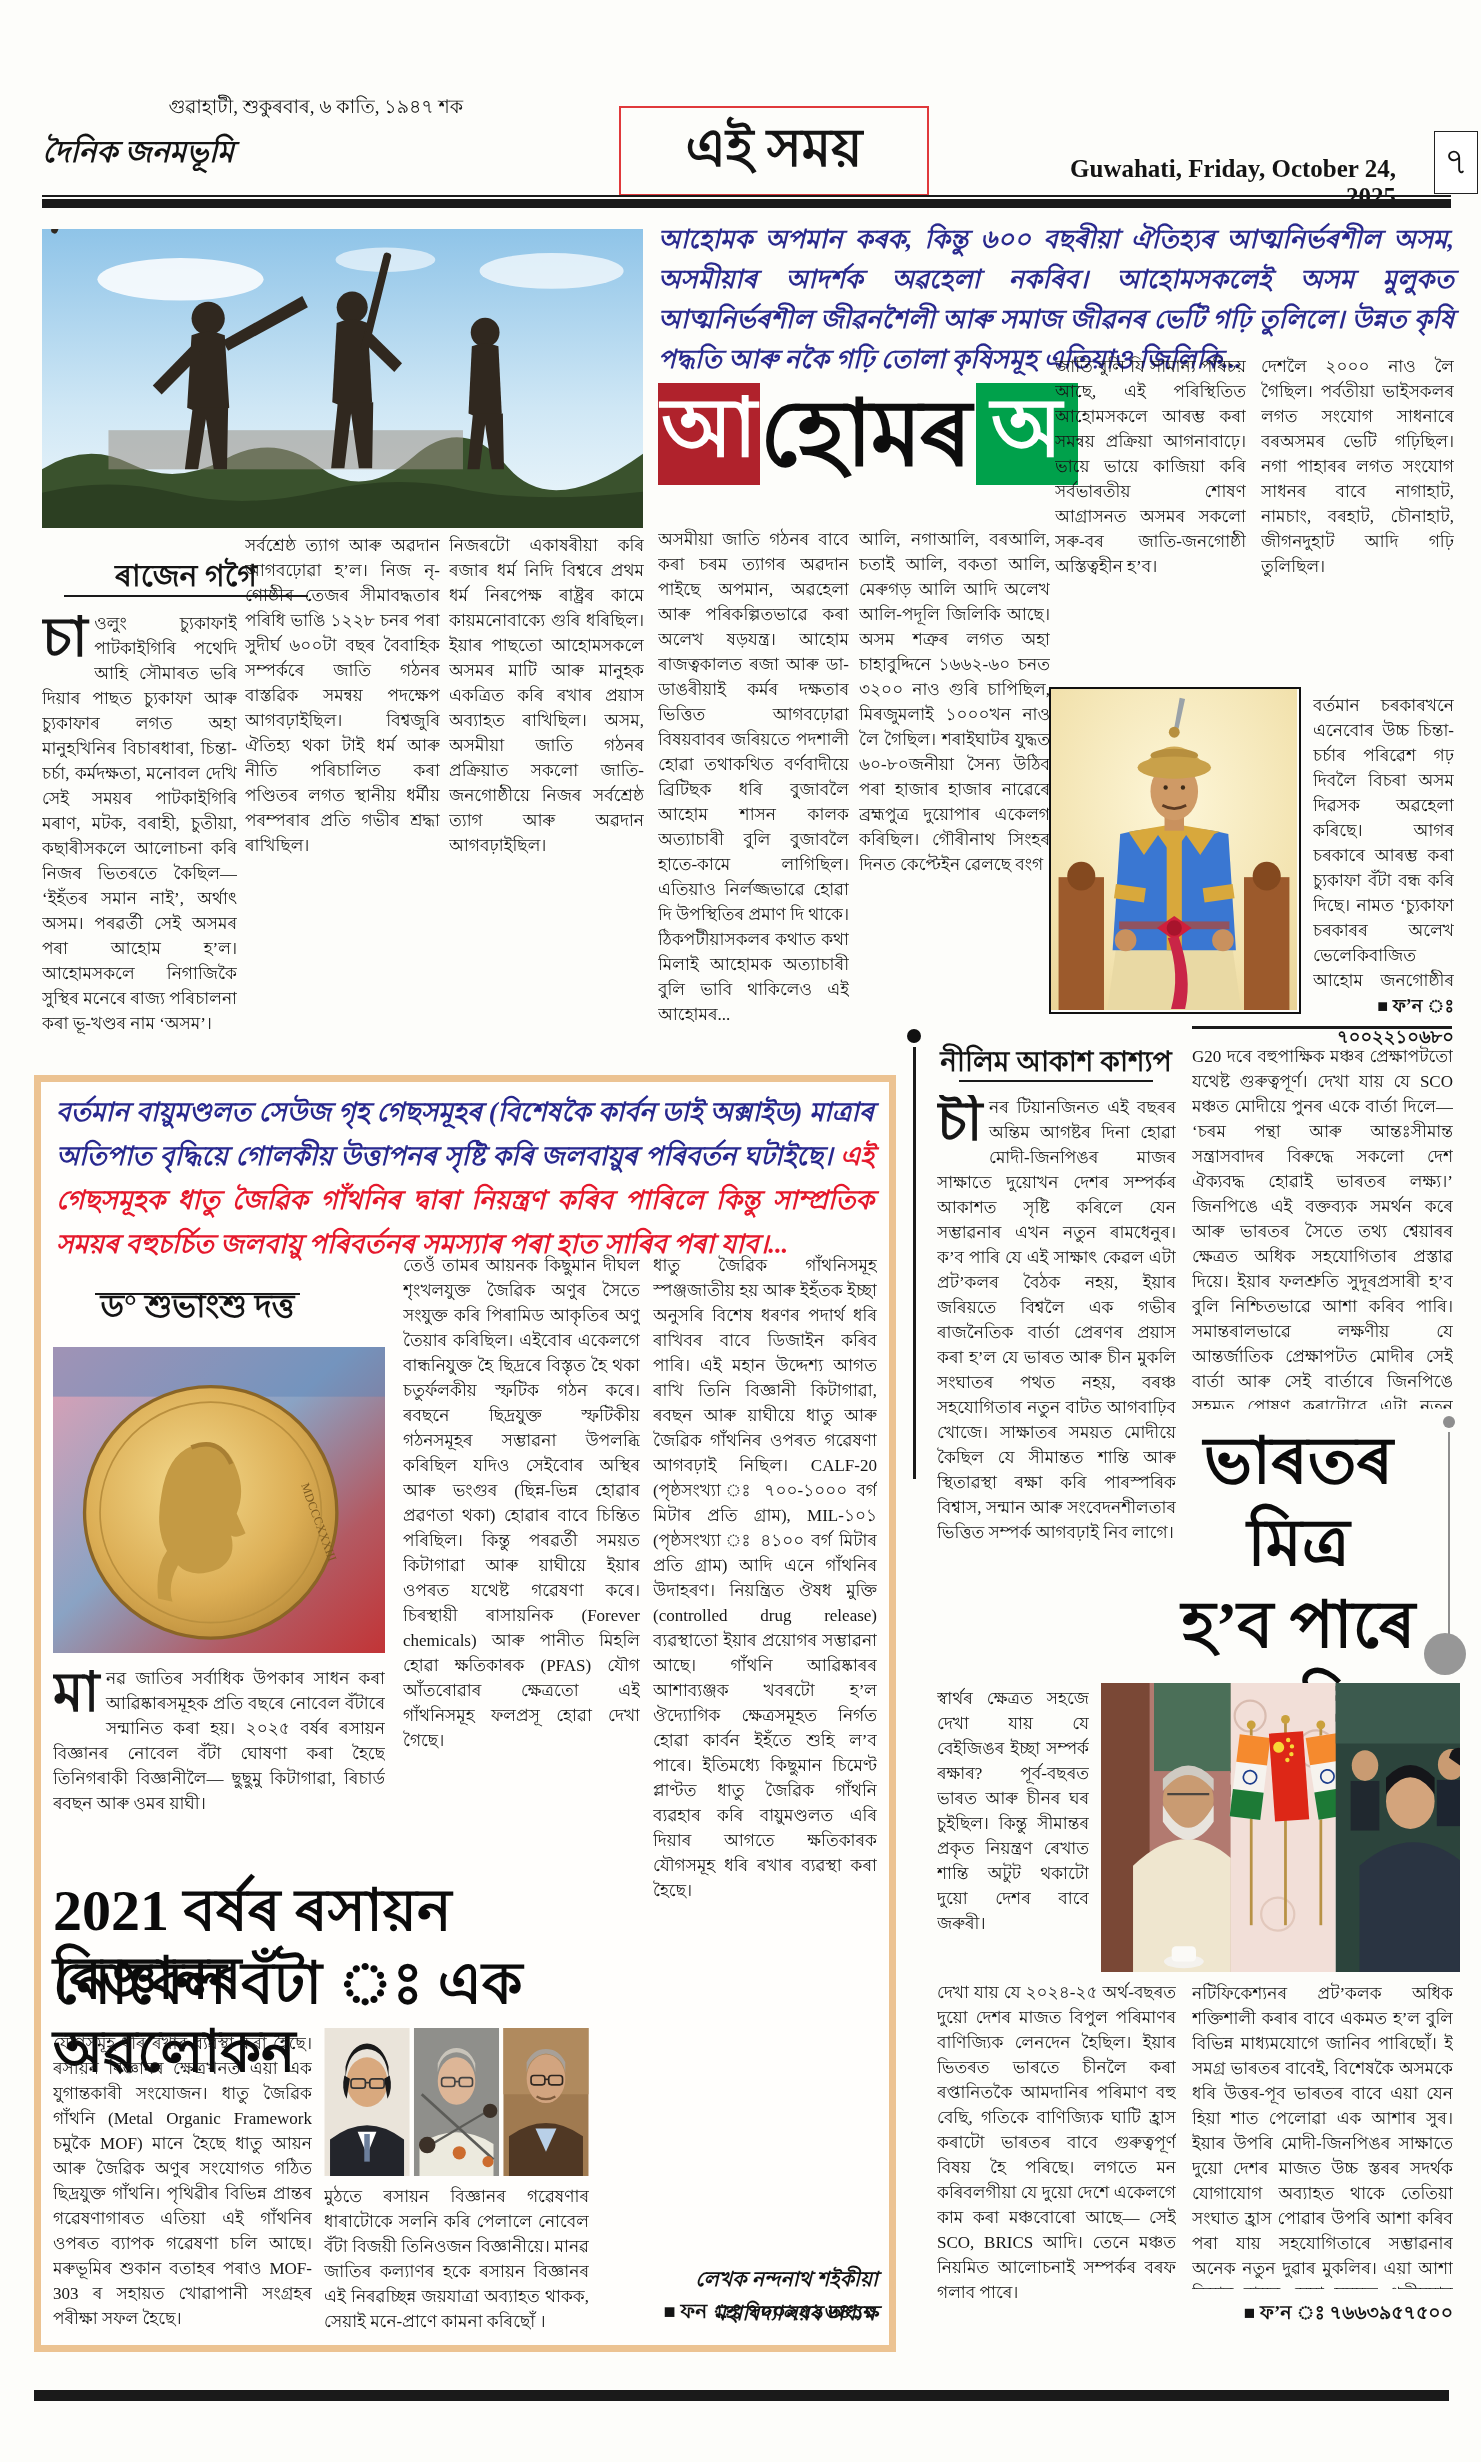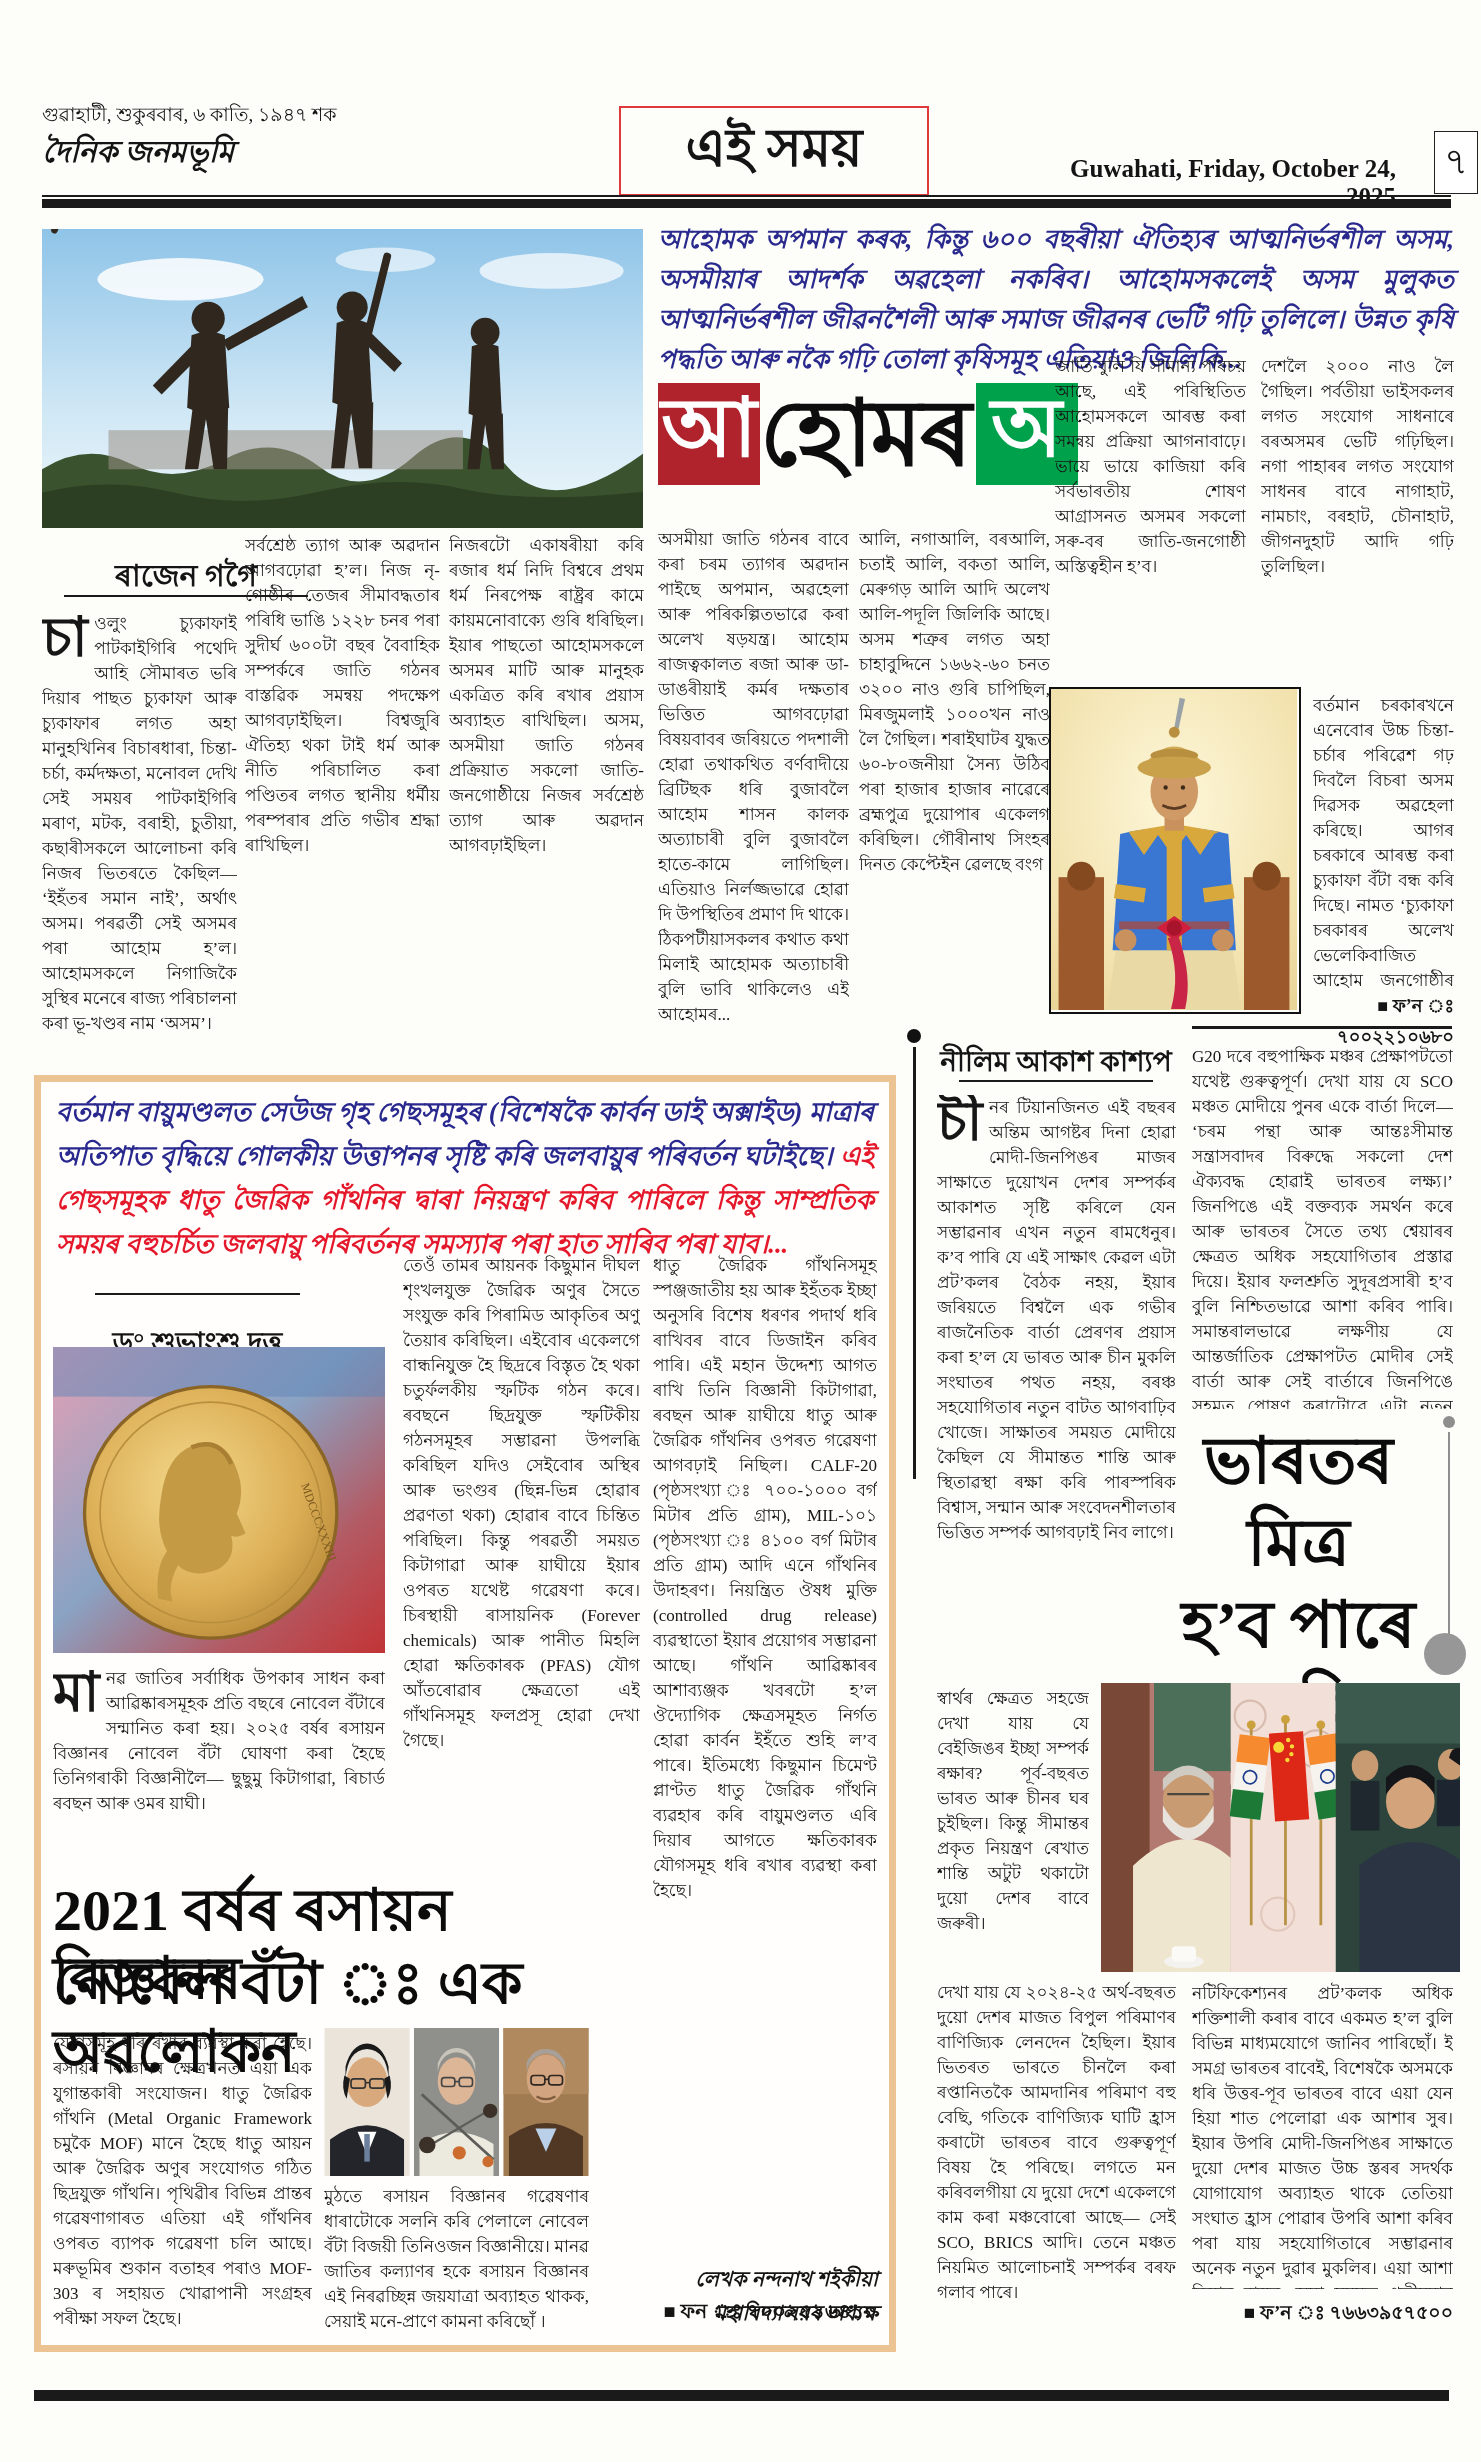--- a/index.html
+++ b/index.html
@@ -22,21 +22,21 @@
   .c-headline{position:absolute;font-size:65px;font-weight:700;line-height:82px;text-align:center;color:#0b0b0b;}
   .credit{position:absolute;font-style:italic;font-weight:700;font-size:20.5px;text-align:right;}
   .dot{position:absolute;border-radius:50%;}
   svg{display:block;}
 </style>
 </head>
 <body>
 
 <div id="page">
 
-  <div class="abs" style="left:42px;top:100px;width:421px;height:28px;font-size:19px;">গুৱাহাটী, শুকুৰবাৰ, ৬ কাতি, ১৯৪৭ শক</div>
+  <div class="abs" style="left:42px;top:92px;width:421px;height:28px;font-size:19px;text-align:right;">গুৱাহাটী, শুকুৰবাৰ, ৬ কাতি, ১৯৪৭ শক</div>
   <div class="abs" style="left:619px;top:106px;width:310px;height:90px;border:2.2px solid #e0393b;box-sizing:border-box;display:flex;align-items:center;justify-content:center;">
     <span style="font-size:53px;font-weight:700;">এই সময়</span>
   </div>
 
   <div class="abs" style="left:42px;top:128px;width:432px;height:47px;font-size:30px;font-weight:700;font-style:italic;">দৈনিক জনমভূমি</div>
 
   <div class="abs" style="left:1019px;top:155px;width:377px;height:33px;font-size:25px;font-weight:700;text-align:right;">Guwahati, Friday, October 24, 2025</div>
 
   <div class="abs" style="left:1434px;top:131px;width:44px;height:63px;border:1.7px solid #222;box-sizing:border-box;text-align:center;line-height:60px;font-size:37px;background:#fff;">৭</div>
 
@@ -143,21 +143,21 @@
   <div class="col" style="left:1313px;top:693px;width:141px;height:221px;">বৰ্তমান চৰকাৰখনে এনেবোৰ উচ্চ চিন্তা-চৰ্চাৰ পৰিৱেশ গঢ় দিবলৈ বিচৰা অসম দিৱসক অৱহেলা কৰিছে। আগৰ চৰকাৰে আৰম্ভ কৰা চ্যুকাফা বঁটা বন্ধ কৰি দিছে। নামত ‘চ্যুকাফা বিশ্ববিদ্যালয়’ প্ৰতিষ্ঠাৰ কথা তল পৰিছে।</div>
   <div class="col" style="left:1313px;top:918px;width:141px;height:72px;">চৰকাৰৰ অলেখ ভেলেকিবাজিত আহোম জনগোষ্ঠীৰ বহুবোৰ নেতা-পালিনেতা বিক্ৰী গৈছে। ঐতিহ্যৰ ইতিহাস সাৰথি হ’ব লাগে।</div>
   <div class="phone" style="left:1268px;top:992px;width:186px;">■ ফ’ন ঃ ৭০০২২১০৬৮০</div>
 
   <div class="n-frame" style="left:34px;top:1075px;width:862px;height:1277px;"></div>
 
   <div class="n-sf" style="left:56px;top:1090px;width:818px;height:140px;">
     <span style="color:#28288e;">বৰ্তমান বায়ুমণ্ডলত সেউজ গৃহ গেছসমূহৰ (বিশেষকৈ কাৰ্বন ডাই অক্সাইড) মাত্ৰাৰ অতিপাত বৃদ্ধিয়ে গোলকীয় উত্তাপনৰ সৃষ্টি কৰি জলবায়ুৰ পৰিবৰ্তন ঘটাইছে। </span><span style="color:#e5182b;">এই গেছসমূহক ধাতু জৈৱিক গাঁথনিৰ দ্বাৰা নিয়ন্ত্ৰণ কৰিব পাৰিলে কিন্তু সাম্প্ৰতিক সময়ৰ বহুচৰ্চিত জলবায়ু পৰিবৰ্তনৰ সমস্যাৰ পৰা হাত সাৰিব পৰা যাব।...</span>
   </div>
 
-  <div class="byline" style="left:73px;top:1321px;width:249px;font-size:28px;">ড° শুভাংশু দত্ত</div>
+  <div class="byline" style="left:73px;top:1281px;width:249px;font-size:32px;">ড° শুভাংশু দত্ত</div>
   <div class="rule" style="left:95px;top:1293px;width:205px;height:1.7px;"></div>
 
   <div class="abs" style="left:53px;top:1347px;width:332px;height:306px;">
     <svg viewBox="0 0 600 555" width="332" height="306" preserveAspectRatio="none">
       <defs>
         <linearGradient id="mbg" x1="0" y1="0" x2="1" y2="1">
           <stop offset="0" stop-color="#e3a0b4"></stop>
             <stop offset="0.45" stop-color="#8aa3c4"></stop>
             <stop offset="0.75" stop-color="#b35a63"></stop>
             <stop offset="1" stop-color="#c23436"></stop>

